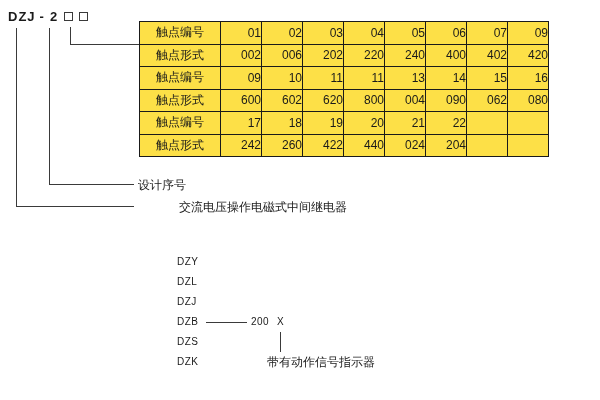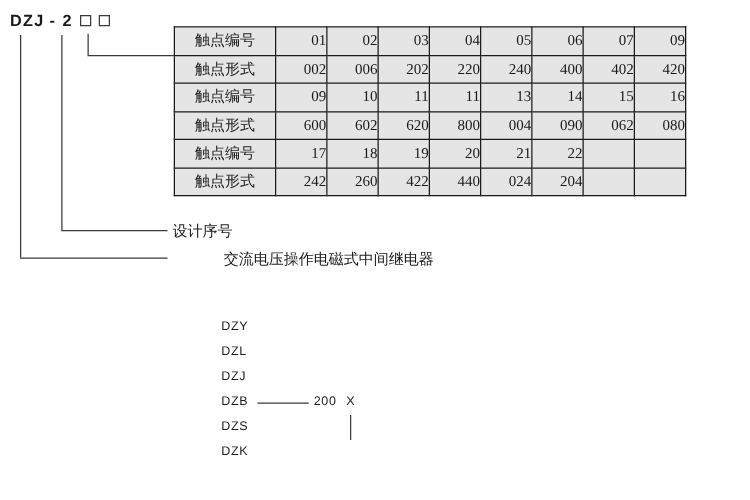--- a/index.html
+++ b/index.html
@@ -58,22 +58,21 @@
     width: 409px;
   }
   table.contact th, table.contact td {
     border: 1.5px solid #1a1a1a;
     height: 22.5px;
     text-align: center;
     vertical-align: middle;
     font-size: 12px;
     font-weight: 400;
     padding: 0;
-    background: #e5e5e5;
-    font-family: Liberation Serif, serif;
+    background: #fde047;
   }
   table.contact th { width: 81px; }
   table.contact td { width: 41px; text-align: right; }
 
   
   .callout-label {
     position: absolute;
     left: 138px;
     font-size: 12px;
     line-height: 14px;
@@ -232,14 +231,15 @@
     </div>
     <div class="legend-row">
       <span>DZS</span>
     </div>
     <div class="legend-row">
       <span>DZK</span>
     </div>
   </div>
 
   <div class="vline" id="x-connector"></div>
+  <div id="indicator-note">带有动作信号指示器</div>
 
 </div>
 
 </body></html>

